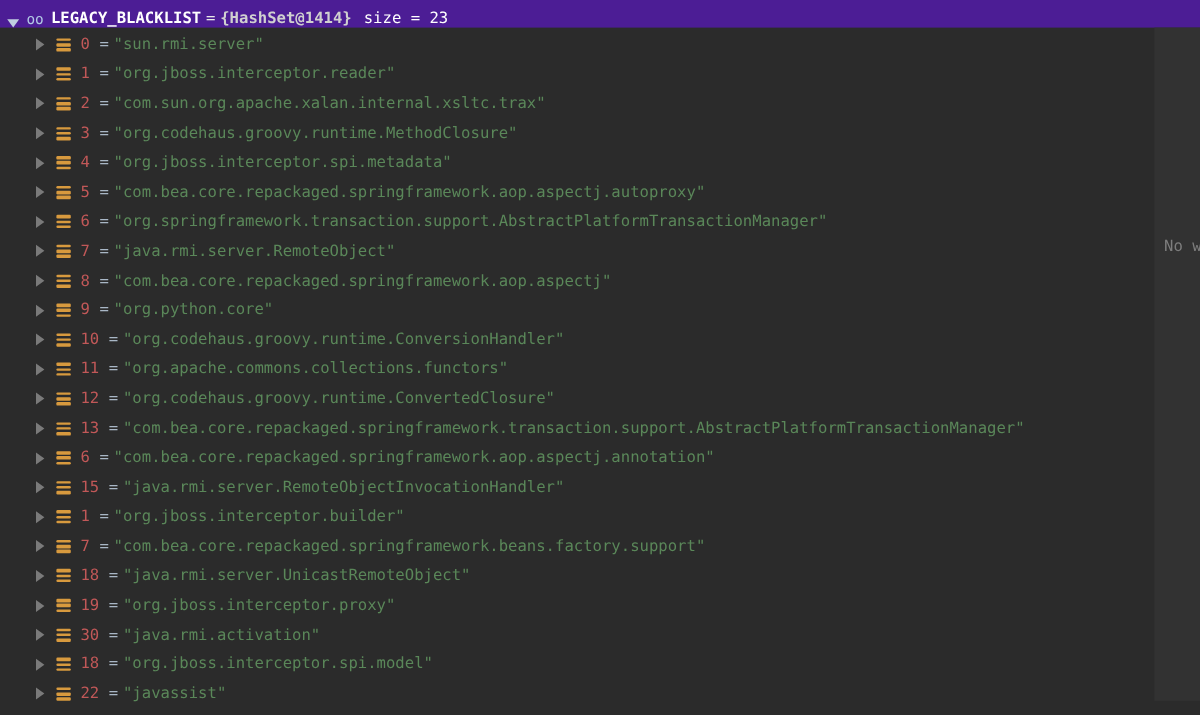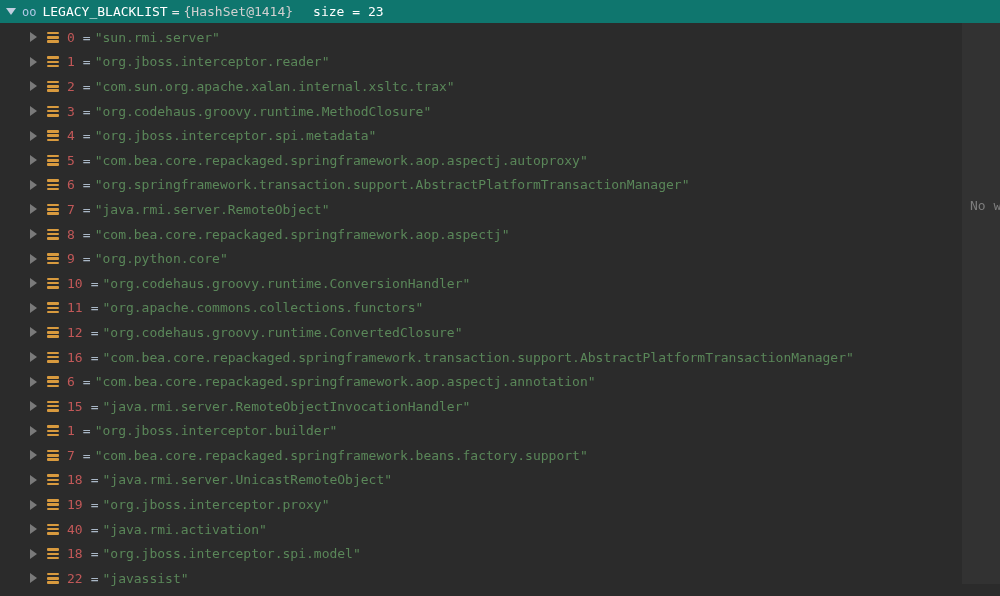--- a/index.html
+++ b/index.html
@@ -11,54 +11,55 @@
       background: #2b2b2b;
       font-family: "Menlo", "Consolas", "Monaco", monospace;
       font-size: 13px;
       color: #a9b7c6;
       width: 1000px;
       height: 596px;
       overflow: hidden;
       position: relative;
     }
     .header-row {
-      background: #0f766e;
+      background: #4c1d95;
       height: 23px;
       display: flex;
-      align-items: center;
+      align-items: flex-end;
       padding-left: 6px;
       color: #e8e8e8;
     }
     .header-arrow {
       width: 0;
       height: 0;
       border-left: 5px solid transparent;
       border-right: 5px solid transparent;
       border-top: 7px solid #c0cee0;
       margin-right: 6px;
     }
     .header-icon {
       color: #b2c8e6;
       font-size: 12px;
       margin-right: 6px;
     }
     .header-var {
       color: #ffffff;
-      font-weight: 400;
+      font-weight: 700;
     }
     .header-eq {
       color: #e8e8e8;
       margin: 0 4px;
     }
     .header-obj {
       color: #d0d0d0;
+      font-weight: bold;
     }
     .header-size {
       color: #ffffff;
-      margin-left: 20px;
+      margin-left: 10px;
     }
     .rows {
       padding-top: 2px;
     }
     .row {
       display: flex;
       align-items: center;
       height: 24.6px;
       padding-left: 30px;
     }
@@ -268,21 +269,21 @@
       <span class="eq">=</span>
       <span class="val">"org.codehaus.groovy.runtime.ConvertedClosure"</span>
     </div>
     <div class="row">
       <div class="tree-arrow"></div>
       <div class="list-icon">
         <span></span>
         <span></span>
         <span></span>
       </div>
-      <span class="idx">16</span>
+      <span class="idx">13</span>
       <span class="eq">=</span>
       <span class="val">"com.bea.core.repackaged.springframework.transaction.support.AbstractPlatformTransactionManager"</span>
     </div>
     <div class="row">
       <div class="tree-arrow"></div>
       <div class="list-icon">
         <span></span>
         <span></span>
         <span></span>
       </div>
@@ -345,21 +346,21 @@
       <span class="eq">=</span>
       <span class="val">"org.jboss.interceptor.proxy"</span>
     </div>
     <div class="row">
       <div class="tree-arrow"></div>
       <div class="list-icon">
         <span></span>
         <span></span>
         <span></span>
       </div>
-      <span class="idx">40</span>
+      <span class="idx">30</span>
       <span class="eq">=</span>
       <span class="val">"java.rmi.activation"</span>
     </div>
     <div class="row">
       <div class="tree-arrow"></div>
       <div class="list-icon">
         <span></span>
         <span></span>
         <span></span>
       </div>

